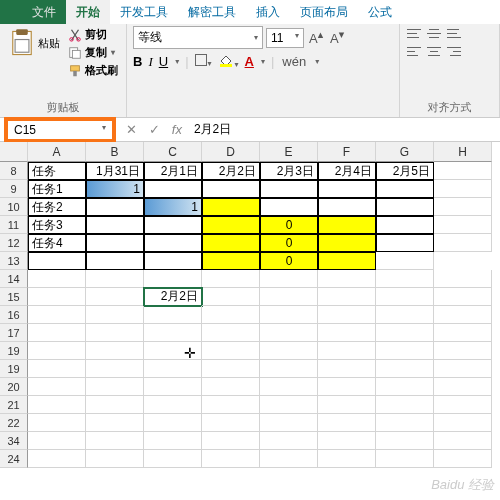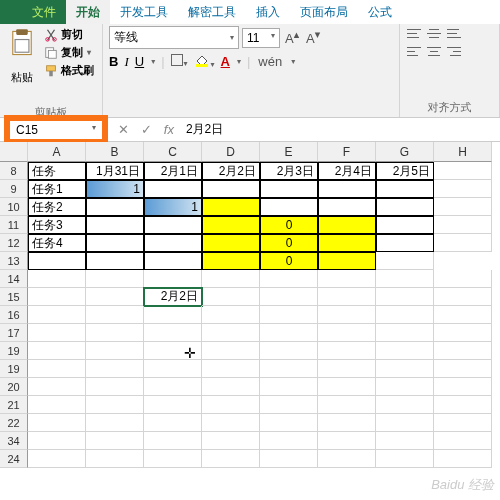--- a/index.html
+++ b/index.html
@@ -1,28 +1,28 @@
 <!DOCTYPE html>
 <html><head>
 <meta charset="utf-8">
 <style>
 * { margin: 0; padding: 0; box-sizing: border-box; font-family: "Microsoft YaHei", sans-serif; }
 body { background: #fff; width: 500px; height: 500px; overflow: hidden; position: relative; }
 
 .tabs { display: flex; background: #fff; height: 24px; font-size: 12px; }
 .tab { padding: 4px 10px; color: #0369a1; cursor: pointer; }
-.tab.file { background: #217346; color: #bef264; padding-left: 32px; }
+.tab.file { background: #217346; color: #e5e5e5; padding-left: 32px; }
 .tab.active { background: #f0f0f0; color: #217346; font-weight: bold; }
 
 .ribbon { background: #f1f1f1; border-bottom: 1px solid #ccc; height: 94px; display: flex; }
 .group { border-right: 1px solid #d4d4d4; padding: 2px 6px; display: flex; flex-direction: column; justify-content: space-between; }
 .group-label { font-size: 11px; color: #666; text-align: center; margin-top: 18px; }
 
 .clip { display: flex; align-items: flex-start; gap: 4px; }
-.paste-big { display: flex; flex-direction: column; align-items: center; gap: 12px; padding: 2px; cursor: pointer; }
+.paste-big { display: flex; flex-direction: row; align-items: center; gap: 2px; padding: 2px; cursor: pointer; }
 .paste-big svg { width: 28px; height: 30px; }
 .paste-big span { font-size: 11px; }
 .clip-right { display: flex; flex-direction: column; gap: 1px; font-weight: bold; }
 .clip-btn { display: flex; align-items: center; gap: 3px; font-size: 11px; padding: 1px 2px; cursor: pointer; }
 .clip-btn svg { width: 14px; height: 14px; }
 
 .font-group { flex: 1; }
 .font-row1 { display: flex; gap: 3px; align-items: center; margin-bottom: 4px; }
 .font-name { border: 1px solid #aaa; background: #fff; font-size: 12px; padding: 2px 4px; width: 130px; display: flex; justify-content: space-between; align-items: center; }
 .font-size { border: 1px solid #aaa; background: #fff; font-size: 12px; padding: 2px 4px; width: 38px; display: flex; justify-content: space-between; }
@@ -35,21 +35,21 @@
 .border-ic { border: 1px solid #666; width: 12px; height: 12px; display: inline-block; }
 .fontcolor { color: #c00; font-weight: bold; text-decoration: underline; cursor: pointer; }
 .dd { font-size: 8px; color: #666; margin-left: 1px; }
 
 .align-group { width: 100px; }
 .align-row { display: flex; gap: 4px; margin-bottom: 4px; }
 .align-ic { width: 16px; height: 14px; cursor: pointer; display: flex; flex-direction: column; justify-content: space-around; padding: 1px; }
 .align-ic span { height: 1px; background: #666; display: block; }
 
 .namebox-row { display: flex; align-items: center; border-bottom: 1px solid #ccc; height: 24px; background: #fff; }
-.namebox { width: 104px; border: 6px solid #f97316; margin: 2px 4px; padding: 2px 6px; font-size: 12px; display: flex; justify-content: space-between; gap: 40px; }
+.namebox { width: 112px; border: 4px solid #f97316; margin: 2px 4px; padding: 2px 6px; font-size: 12px; display: flex; justify-content: space-between; gap: 40px; }
 .fx-btn { color: #888; padding: 0 6px; font-size: 13px; cursor: pointer; }
 .fx-btn.fx { font-style: italic; }
 .formula-input { flex: 1; padding: 2px 6px; font-size: 12px; border: none; outline: none; }
 
 .grid { position: relative; }
 .colheads { display: flex; }
 .ch { border-right: 1px solid #d4d4d4; border-bottom: 1px solid #999; background: #f0f0f0; font-size: 12px; text-align: center; height: 20px; line-height: 20px; color: #333; }
 .ch.corner { width: 28px; }
 .ch.w { width: 58px; }
 

